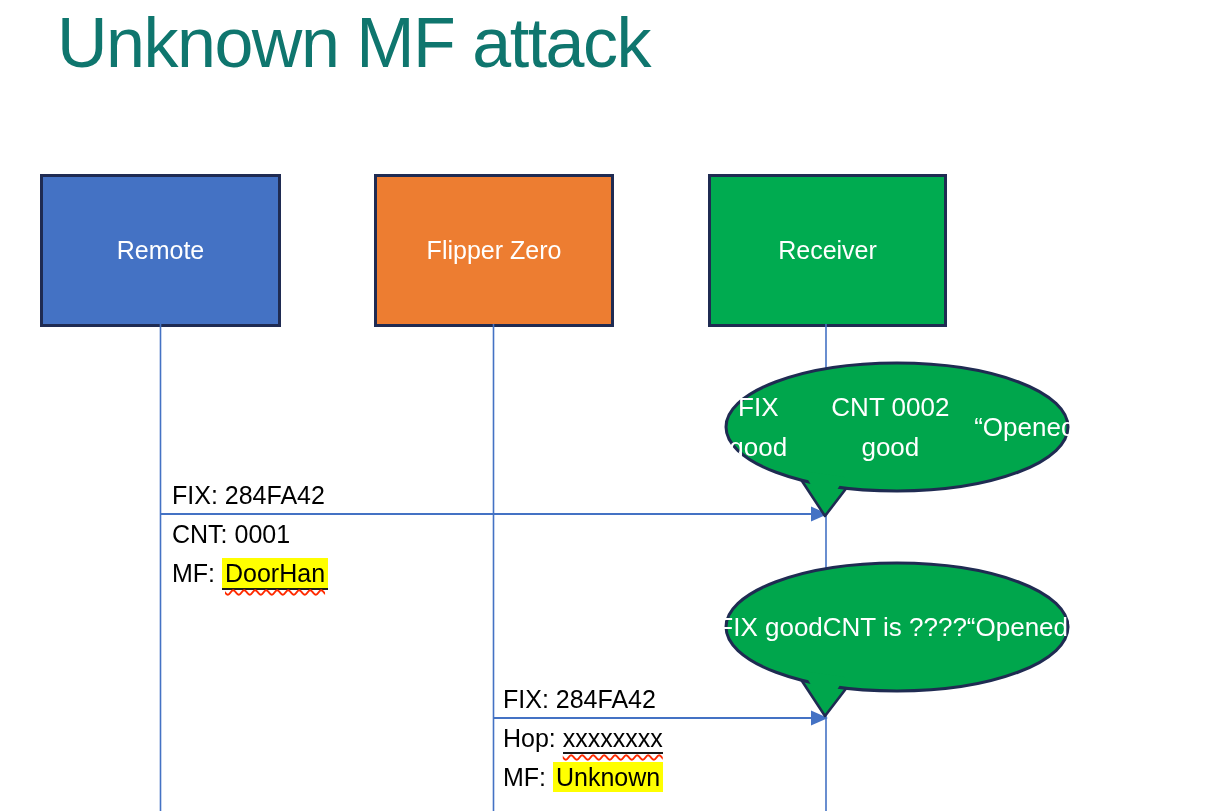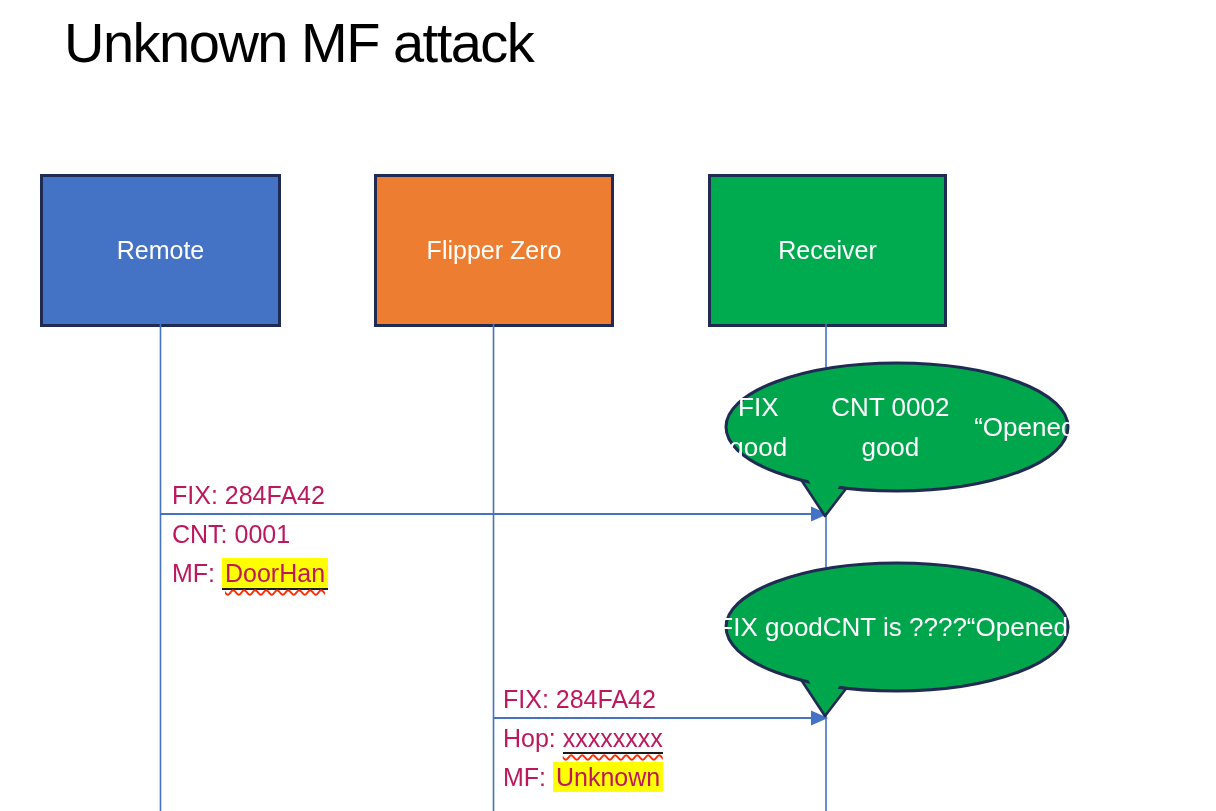--- a/index.html
+++ b/index.html
@@ -4,42 +4,42 @@
 <style>
   html,body{margin:0;padding:0;}
   body{
     width:1216px;height:811px;background:#ffffff;overflow:hidden;
     font-family:"Liberation Sans", sans-serif;position:relative;
   }
   .canvas{position:absolute;inset:0;}
 
   
   .slide-title{
-    position:absolute;left:56px;top:2px;margin:8px;
-    font-size:56px;font-weight:400;letter-spacing:-1.5px;color:#000000;
+    position:absolute;left:56px;top:2px;margin:1px;
+    font-size:70px;font-weight:400;letter-spacing:-1.5px;color:#0f766e;
     font-family:"Liberation Sans", sans-serif;white-space:nowrap;
   }
 
   
   .actor{
     position:absolute;top:174px;height:147px;
     border:3px solid #1f2b52;display:flex;align-items:center;justify-content:center;
     box-sizing:content-box;
   }
   .actor .actor-label{color:#ffffff;font-size:25px;}
   .actor.remote  {left:40px; width:235px;background:#4472c4;}
   .actor.flipper {left:374px;width:234px;background:#ed7d31;}
   .actor.receiver{left:708px;width:233px;background:#00ab50;}
 
   
   svg.connectors{position:absolute;left:0;top:0;z-index:1;}
 
   
   .lbl{
-    position:absolute;z-index:2;font-size:25px;color:#be185d;white-space:nowrap;
+    position:absolute;z-index:2;font-size:25px;color:#000000;white-space:nowrap;
   }
   .hl{background:#ffff00;padding:1px 3px;margin-top:8px;}
   .sq{
     text-decoration:underline;text-decoration-style:wavy;text-decoration-color:#ff2a00;
     text-decoration-thickness:2px;text-underline-offset:7px;
   }
   .ul{border-bottom:2px solid #1a1a1a;}
 
   
   .callout{position:absolute;width:380px;height:170px;z-index:3;}

